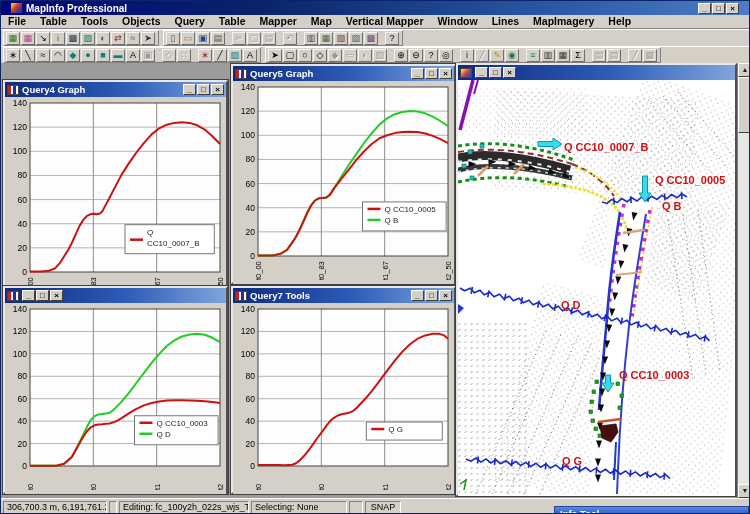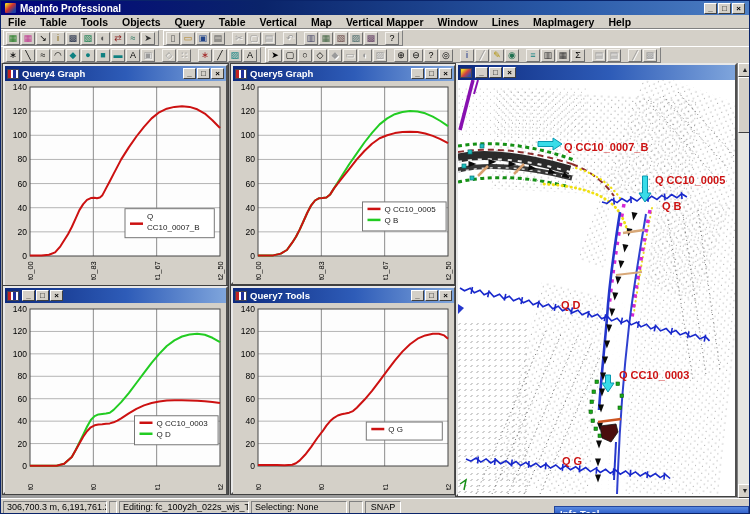--- a/index.html
+++ b/index.html
@@ -1,30 +1,30 @@
 <!DOCTYPE html>
 <html><head>
 <meta charset="utf-8">
 <style>
   html,body{margin:0;padding:0;background:#555;}
   *{box-sizing:border-box;}
   .app{position:relative;width:750px;height:514px;background:#d4d0c8;overflow:hidden;
        font-family:"Liberation Sans",sans-serif;font-size:11px;color:#000;
        border:1px solid #0a246a;}
   
-  .titlebar{height:14px;display:flex;align-items:center;gap:4px;padding:0 4px;
+  .titlebar{height:14px;display:flex;align-items:center;gap:4px;padding:0 10px;
     background:linear-gradient(90deg,#02037e 0%,#0a246a 35%,#2a5aa8 75%,#4d7ec4 100%);}
   .appicon{width:11px;height:10px;flex:none;
     background:linear-gradient(135deg,#f0d020 10%,#d03030 45%,#2040a0 80%);border-radius:1px;}
   .apptitle{color:#fff;font-weight:bold;font-size:10px;flex:1;white-space:nowrap;}
   .wbtns{display:flex;gap:1px;flex:none;}
   .wbtn{width:13px;height:11px;background:#d4d0c8;border:1px solid;border-color:#fff #404040 #404040 #fff;
     font-size:8px;line-height:9px;text-align:center;font-weight:bold;color:#000;}
   
-  .menubar{height:14px;display:flex;align-items:center;background:#d4d0c8;border-bottom:1px solid #808080;}
+  .menubar{height:14px;display:flex;background:#d4d0c8;border-bottom:1px solid #808080;}
   .mitem{padding:0 7px;font-size:10.5px;font-weight:bold;white-space:nowrap;}
   
   .trow{height:17px;display:flex;align-items:center;padding-left:2px;background:#d4d0c8;border-top:1px solid #fff;}
   .tpanel{display:flex;align-items:center;padding:0 2px;height:16px;margin-right:4px;
     border:1px solid;border-color:#fff #808080 #808080 #fff;background:#d4d0c8;}
   .tb{width:14px;height:13px;flex:none;display:flex;align-items:center;justify-content:center;
     font-size:9px;line-height:9px;background:#d4d0c8;border:1px solid;border-color:#f4f2ee #707070 #707070 #f4f2ee;
     margin-right:1px;overflow:hidden;}
   .tb.d{color:#9a9a9a;text-shadow:1px 1px 0 #fff;}
   .tb.sep{margin-left:6px;}
@@ -74,21 +74,21 @@
     </span>
   </div>
 
   <div class="menubar">
       <span class="mitem">File</span>
       <span class="mitem">Table</span>
       <span class="mitem">Tools</span>
       <span class="mitem">Objects</span>
       <span class="mitem">Query</span>
       <span class="mitem">Table</span>
-      <span class="mitem">Vertical</span>
+      <span class="mitem">Mapper</span>
       <span class="mitem">Map</span>
       <span class="mitem">Vertical Mapper</span>
       <span class="mitem">Window</span>
       <span class="mitem">Lines</span>
       <span class="mitem">MapImagery</span>
       <span class="mitem">Help</span>
     </div>
 
   <div class="trow">
       <div class="tpanel">
@@ -162,21 +162,21 @@
         <span class="tb" style="color: rgb(0, 0, 0);">Σ</span>
         <span class="tb d sep">▤</span>
         <span class="tb d">▤</span>
         <span class="tb d sep">╱</span>
         <span class="tb d">▩</span>
       </div>
     </div>
 
   <div class="mdi">
 
-    <div class="win" style="left:2px;top:1px;width:225px;height:284px;">
+    <div class="win" style="left:2px;top:17px;width:225px;height:284px;">
       <div class="wtitle">
         <span class="wicon"></span>
         <span class="wtext">Query4 Graph</span>
         <span class="wbtns">
           <span class="wbtn sm">_</span>
           <span class="wbtn sm">□</span>
           <span class="wbtn sm">×</span>
         </span>
       </div>
       <div class="wbody"><svg width="221" height="201">

